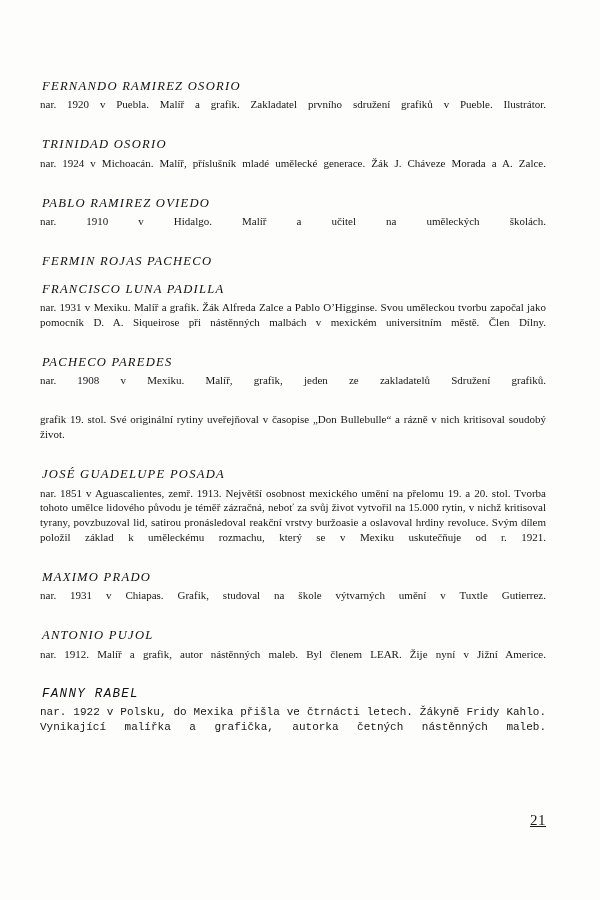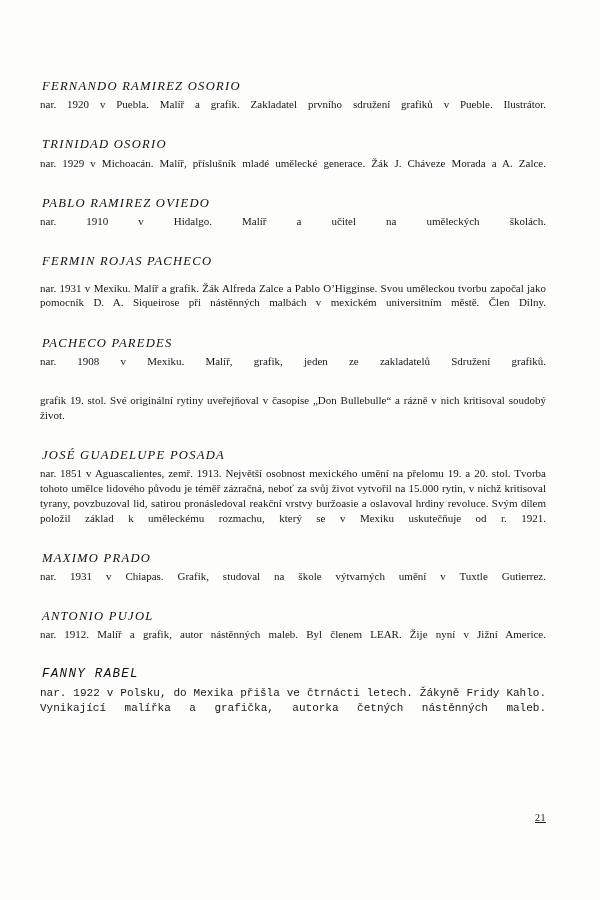--- a/index.html
+++ b/index.html
@@ -59,52 +59,53 @@
     display: inline-block;
     width: 100%;
   }
   .page-number {
     position: absolute;
     left: 0;
     top: 812px;
     width: 506px;
     margin-left: 40px;
     text-align: right;
-    font-size: 10px;
+    font-size: 15px;
     letter-spacing: 0.5px;
     color: #1a1a1e;
     text-decoration: underline;
   }
 </style>
 </head>
 <body>
 
 <div class="page">
   <div class="content">
 
     <div class="entry">
       <div class="entry-name">FERNANDO RAMIREZ OSORIO</div>
       <p class="entry-body">nar. 1920 v Puebla. Malíř a grafik. Zakladatel prvního sdružení grafiků v Pueble. Ilustrátor.</p>
     </div>
 
     <div class="entry">
       <div class="entry-name">TRINIDAD OSORIO</div>
-      <p class="entry-body">nar. 1929 v Michoacán. Malíř, příslušník mladé umělecké generace. Žák J. Cháveze Morada a A. Zalce.</p>
+      <p class="entry-body">nar. 1924 v Michoacán. Malíř, příslušník mladé umělecké generace. Žák J. Cháveze Morada a A. Zalce.</p>
     </div>
 
     <div class="entry">
       <div class="entry-name">PABLO RAMIREZ OVIEDO</div>
       <p class="entry-body">nar. 1910 v Hidalgo. Malíř a učitel na uměleckých školách.</p>
     </div>
 
     <div class="entry">
       <div class="entry-name">FERMIN ROJAS PACHECO</div>
     </div>
 
     <div class="entry">
+      <div class="entry-name">FRANCISCO LUNA PADILLA</div>
       <p class="entry-body">nar. 1931 v Mexiku. Malíř a grafik. Žák Alfreda Zalce a Pablo O’Higginse. Svou uměleckou tvorbu započal jako pomocník D. A. Siqueirose při nástěnných malbách v mexickém universitním městě. Člen Dílny.</p>
     </div>
 
     <div class="entry">
       <div class="entry-name">PACHECO PAREDES</div>
       <p class="entry-body">nar. 1908 v Mexiku. Malíř, grafik, jeden ze zakladatelů Sdružení grafiků.</p>
     </div>
 
     <div class="entry">
       <p class="entry-body">grafik 19. stol. Své originální rytiny uveřejňoval v časopise „Don Bullebulle“ a rázně v nich kritisoval soudobý život.</p>

